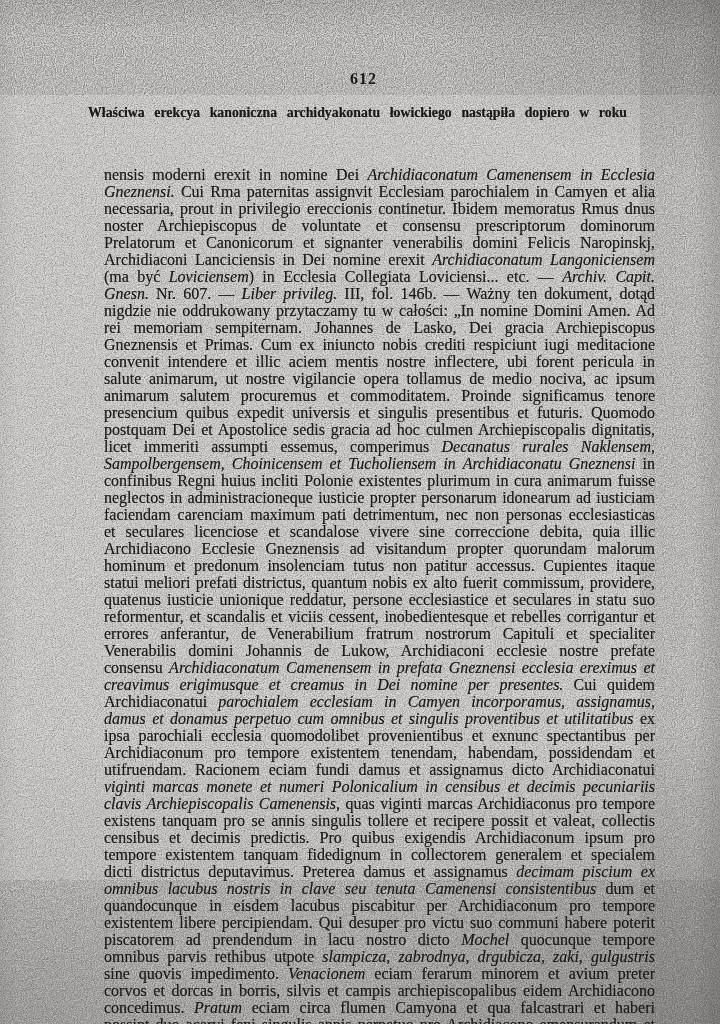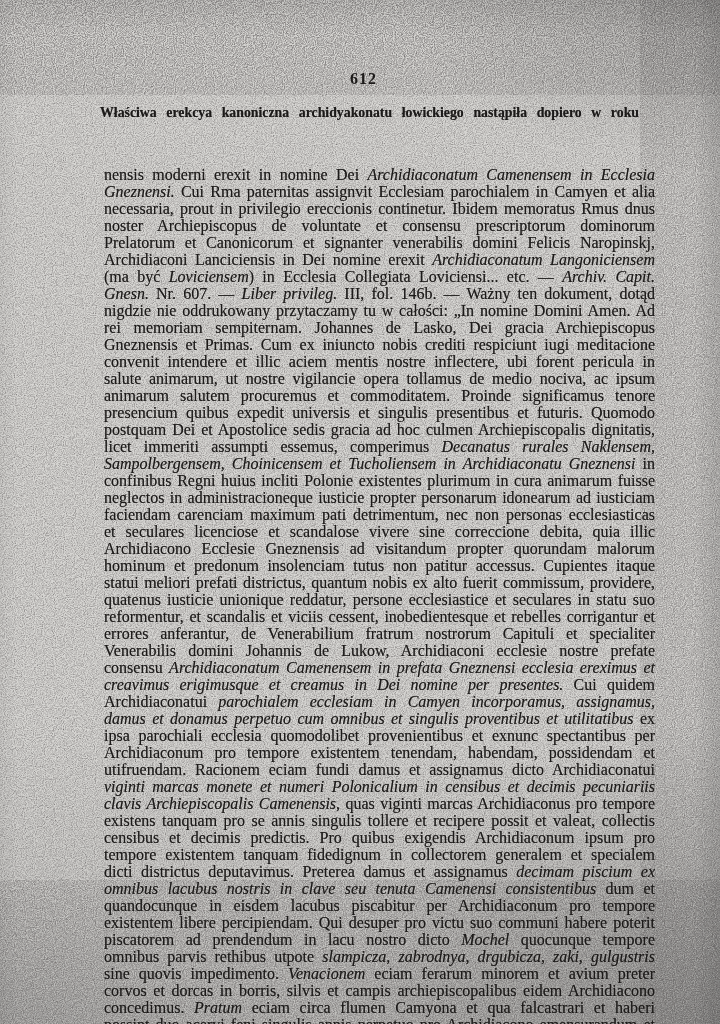--- a/index.html
+++ b/index.html
@@ -30,21 +30,21 @@
       linear-gradient(to right, rgba(60,60,60,0.06), rgba(60,60,60,0) 18px),
       linear-gradient(to top, rgba(60,60,60,0.13), rgba(60,60,60,0) 300px);
   }
   .noise-svg{position:absolute;inset:0;z-index:1;pointer-events:none;}
   .text-layer{position:absolute;inset:0;z-index:3;}
   .pageno{
     position:absolute;top:70px;left:88px;width:551px;
     text-align:center;font-weight:bold;font-size:16px;letter-spacing:1px;
   }
   .lead{
-    position:absolute;top:102px;left:88px;width:551px;
+    position:absolute;top:102px;left:76px;width:551px;
     font-weight:bold;font-size:13.8px;line-height:21.5px;
   }
   .lead-line{
     text-align:justify;text-align-last:justify;
     text-shadow:0 0 0.5px rgba(25,23,22,0.55);
   }
   .lead-line.first{text-indent:12px;}
   .body-block{
     position:absolute;top:166px;left:104px;width:551px;
     font-size:16px;line-height:17px;

